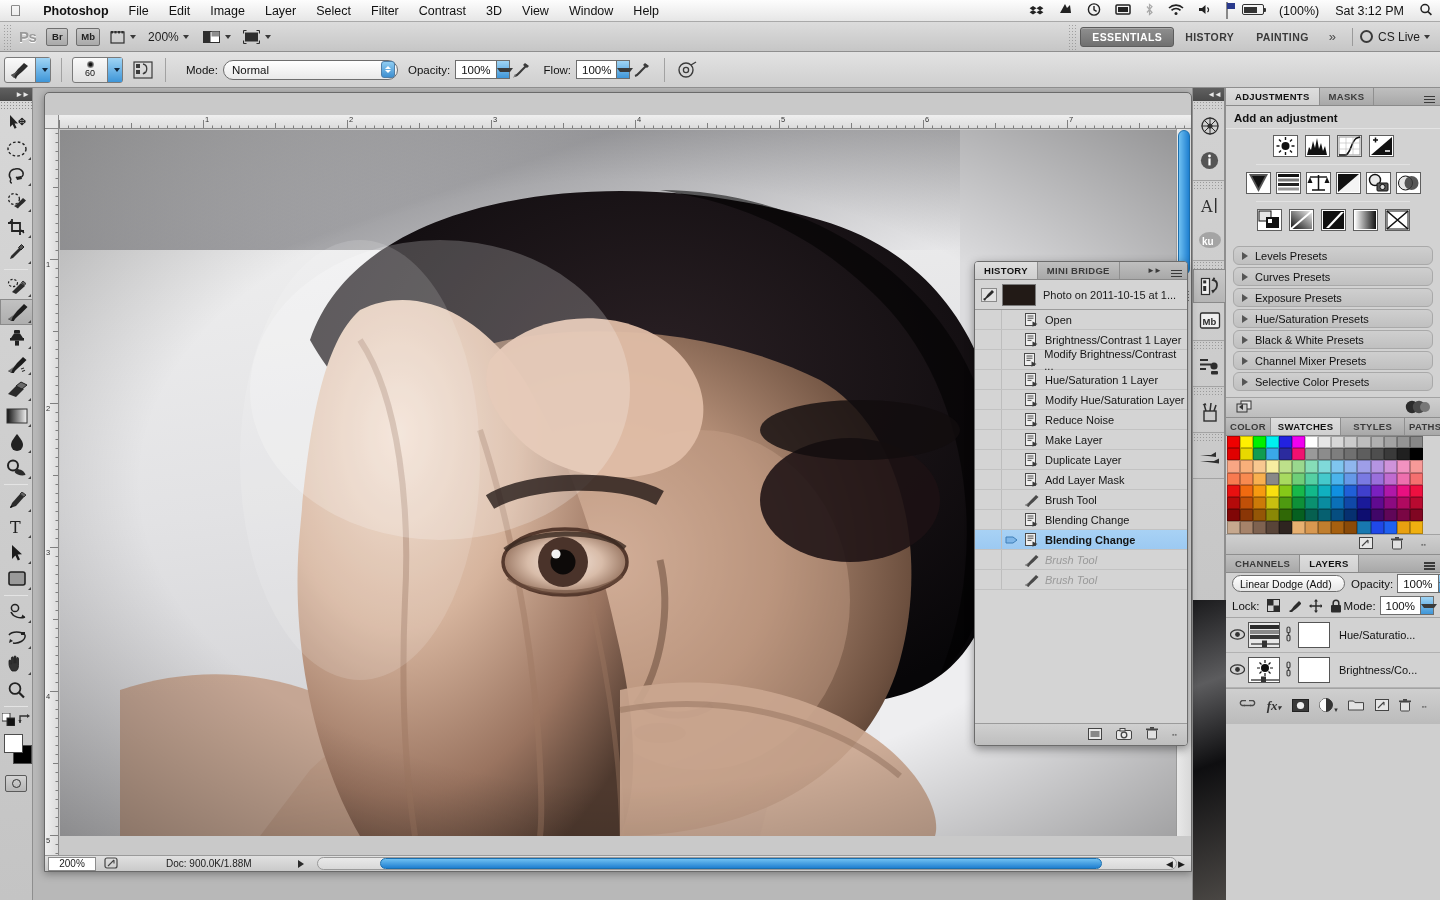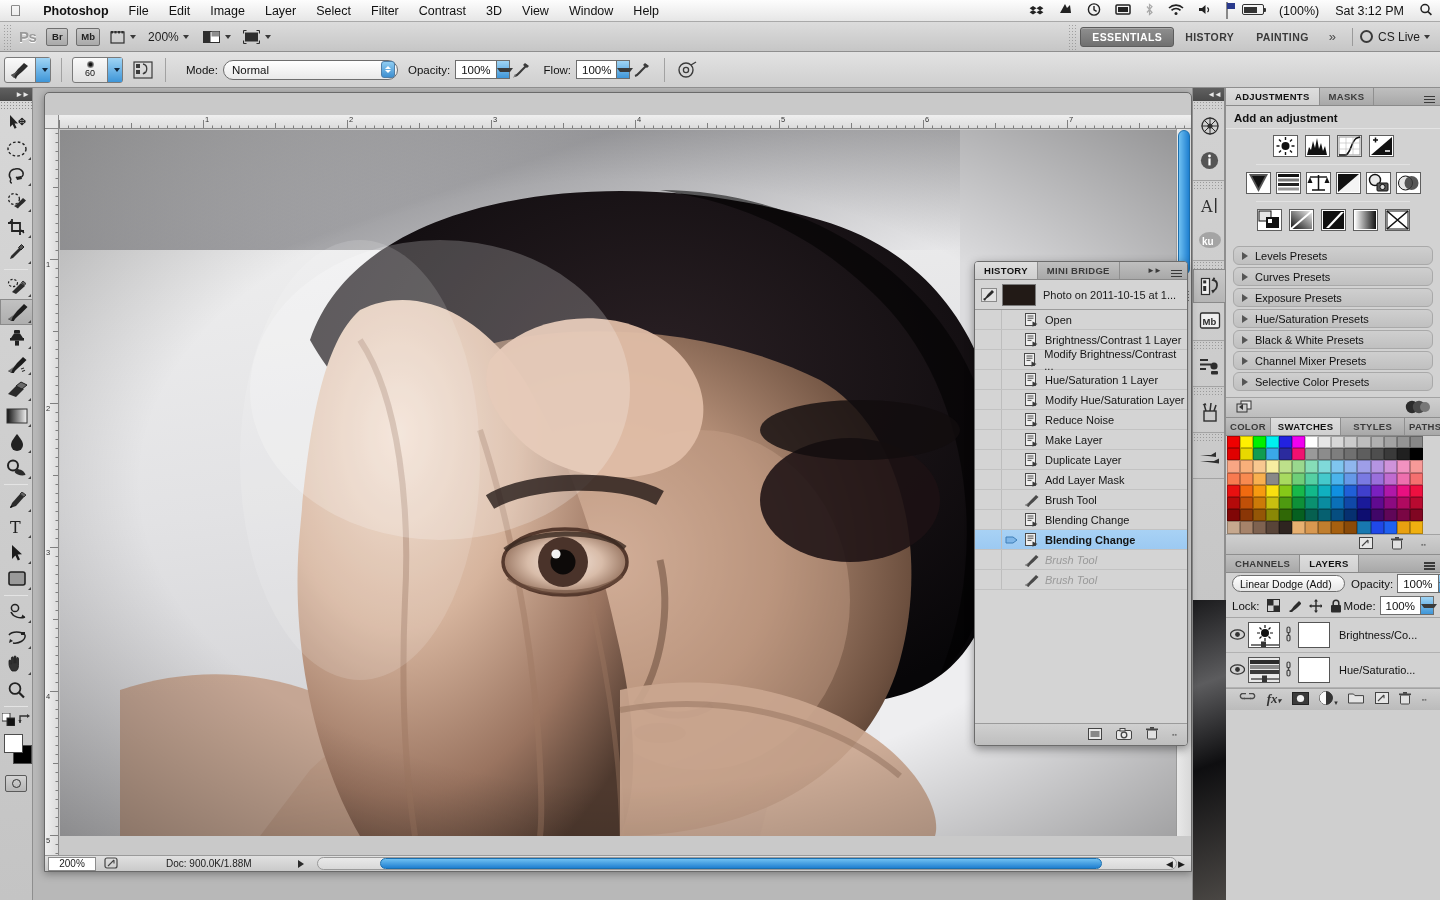--- a/index.html
+++ b/index.html
@@ -239,21 +239,21 @@
   .layerrow { height:35px; display:flex; align-items:center; border-bottom:1px solid #b2b2b2;
     background:#d2d2d2; }
   .layerrow.sel { background:linear-gradient(#b3daf8,#a5cff5); }
   .eye { width:22px; display:flex; align-items:center; justify-content:center; }
   .lthumb { width:32px; height:26px; border:1px solid #555; background:#fff; overflow:hidden;
     margin-right:2px; }
   .mthumb { width:32px; height:26px; border:2px solid #111; background:#000; overflow:hidden;
     margin-left:3px; position:relative; }
   .lname { font-size:11px; color:#111; margin-left:9px; }
   .layerrow.sel .lname { font-weight:bold; }
-  .lfoot { height:22px; display:flex; align-items:center; justify-content:space-around;
+  .lfoot { height:36px; display:flex; align-items:center; justify-content:space-around;
     padding:0 8px; background:linear-gradient(#cfcfcf,#bbbbbb); border-top:1px solid #a3a3a3; }
 
   
   .facemini { width:100%; height:100%;
     background:
       radial-gradient(ellipse 40% 55% at 42% 48%, #c6a48f 0%, #8d6750 60%, #3a2a22 100%),
       linear-gradient(180deg,#e9e9ea 0 35%, #1a1a1c 35% 100%); }
 </style>
 </head>
 <body>
@@ -1707,59 +1707,59 @@
     <div style="height:1px;background:#a5a5a5"></div>
     <div id="layerlist">
         <div class="layerrow">
           <span class="eye">
             <svg width="15" height="11">
               <ellipse cx="7.5" cy="5.5" rx="7" ry="4.6" fill="none" stroke="#333" stroke-width="1.2"></ellipse>
               <circle cx="7.5" cy="5.5" r="2.4" fill="#333"></circle>
             </svg>
           </span>
           <span class="lthumb"><svg width="32" height="26">
+              <rect width="32" height="26" fill="#e8e8e8"></rect>
+              <rect x="1" y="2" width="30" height="4" fill="#2b2b2b"></rect>
+              <rect x="1" y="7" width="30" height="4" fill="#8a8a8a"></rect>
+              <rect x="1" y="12" width="30" height="4" fill="#3a3a3a"></rect>
+              <rect x="2" y="20" width="28" height="2" fill="#777"></rect>
+              <rect x="13" y="17.5" width="5" height="7" fill="#333"></rect>
+            </svg></span>
+          <span style="margin:0 2px"><svg width="9" height="16">
+              <rect x="3" y="1" width="3" height="6" rx="1.5" fill="none" stroke="#444" stroke-width="1.2"></rect>
+              <rect x="3" y="9" width="3" height="6" rx="1.5" fill="none" stroke="#444" stroke-width="1.2"></rect>
+              <path d="M4.5 6v4" stroke="#444" stroke-width="1.2"></path>
+            </svg></span>
+          <span class="mthumb" style="background:#fff;border:1px solid #555"></span>
+          <span class="lname">Hue/Saturatio...</span>
+        </div>
+        <div class="layerrow">
+          <span class="eye">
+            <svg width="15" height="11">
+              <ellipse cx="7.5" cy="5.5" rx="7" ry="4.6" fill="none" stroke="#333" stroke-width="1.2"></ellipse>
+              <circle cx="7.5" cy="5.5" r="2.4" fill="#333"></circle>
+            </svg>
+          </span>
+          <span class="lthumb"><svg width="32" height="26">
               <rect width="32" height="26" fill="#fff"></rect>
               <circle cx="16" cy="10" r="4" fill="#111"></circle>
               <g stroke="#111" stroke-width="1.2">
                 <path d="M16 2v3M16 15v3M8 10h3M21 10h3M10.5 4.5l2 2M19.5 13.5l2 2M21.5 4.5l-2 2M12.5 13.5l-2 2"></path>
               </g>
               <rect x="2" y="21" width="28" height="2" fill="#777"></rect>
               <rect x="12" y="18.5" width="5" height="7" fill="#333"></rect>
             </svg></span>
           <span style="margin:0 2px"><svg width="9" height="16">
               <rect x="3" y="1" width="3" height="6" rx="1.5" fill="none" stroke="#444" stroke-width="1.2"></rect>
               <rect x="3" y="9" width="3" height="6" rx="1.5" fill="none" stroke="#444" stroke-width="1.2"></rect>
               <path d="M4.5 6v4" stroke="#444" stroke-width="1.2"></path>
             </svg></span>
           <span class="mthumb" style="background:#fff;border:1px solid #555"></span>
           <span class="lname">Brightness/Co...</span>
         </div>
-        <div class="layerrow">
-          <span class="eye">
-            <svg width="15" height="11">
-              <ellipse cx="7.5" cy="5.5" rx="7" ry="4.6" fill="none" stroke="#333" stroke-width="1.2"></ellipse>
-              <circle cx="7.5" cy="5.5" r="2.4" fill="#333"></circle>
-            </svg>
-          </span>
-          <span class="lthumb"><svg width="32" height="26">
-              <rect width="32" height="26" fill="#e8e8e8"></rect>
-              <rect x="1" y="2" width="30" height="4" fill="#2b2b2b"></rect>
-              <rect x="1" y="7" width="30" height="4" fill="#8a8a8a"></rect>
-              <rect x="1" y="12" width="30" height="4" fill="#3a3a3a"></rect>
-              <rect x="2" y="20" width="28" height="2" fill="#777"></rect>
-              <rect x="13" y="17.5" width="5" height="7" fill="#333"></rect>
-            </svg></span>
-          <span style="margin:0 2px"><svg width="9" height="16">
-              <rect x="3" y="1" width="3" height="6" rx="1.5" fill="none" stroke="#444" stroke-width="1.2"></rect>
-              <rect x="3" y="9" width="3" height="6" rx="1.5" fill="none" stroke="#444" stroke-width="1.2"></rect>
-              <path d="M4.5 6v4" stroke="#444" stroke-width="1.2"></path>
-            </svg></span>
-          <span class="mthumb" style="background:#fff;border:1px solid #555"></span>
-          <span class="lname">Hue/Saturatio...</span>
-        </div>
       </div>
 
     <div class="lfoot">
       <span>
         <svg width="17" height="11">
             <path d="M6 5.5H3.2a2.6 2.6 0 0 1 0-5H7M11 5.5h2.8a2.6 2.6 0 0 0 0-5H10" fill="none" stroke="#4a4a4a" stroke-width="1.4"></path>
             <path d="M5 5.5h7" stroke="#4a4a4a" stroke-width="1.4"></path>
           </svg>
       </span>
       <span style="font-family:'Liberation Serif',serif;font-style:italic;font-weight:bold;font-size:13px;color:#333">fx<span style="font-size:7px">▾</span></span>

